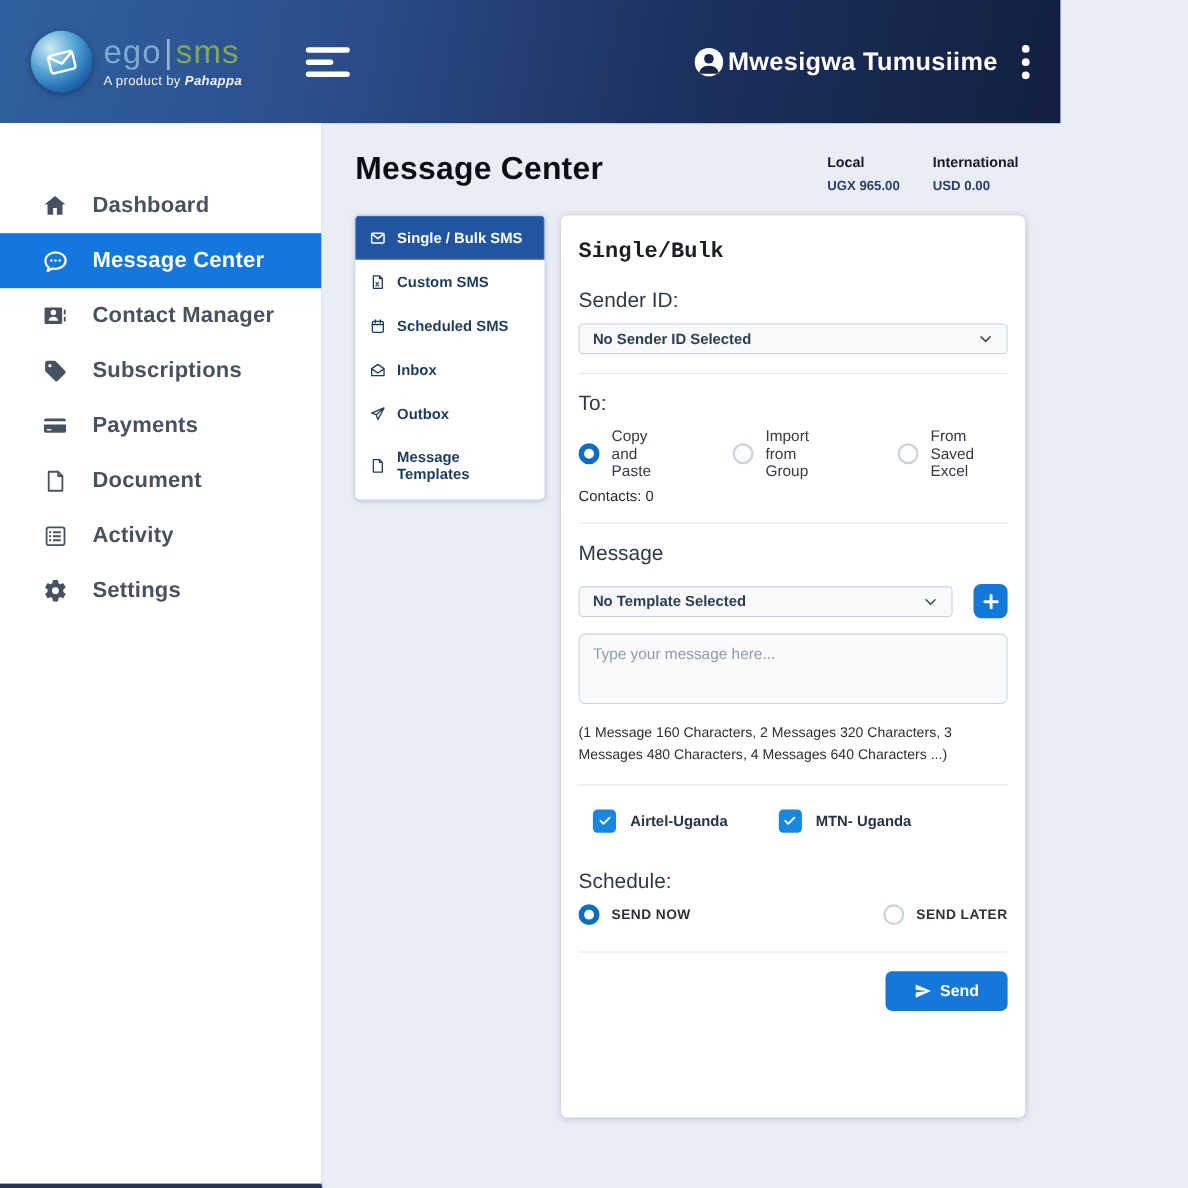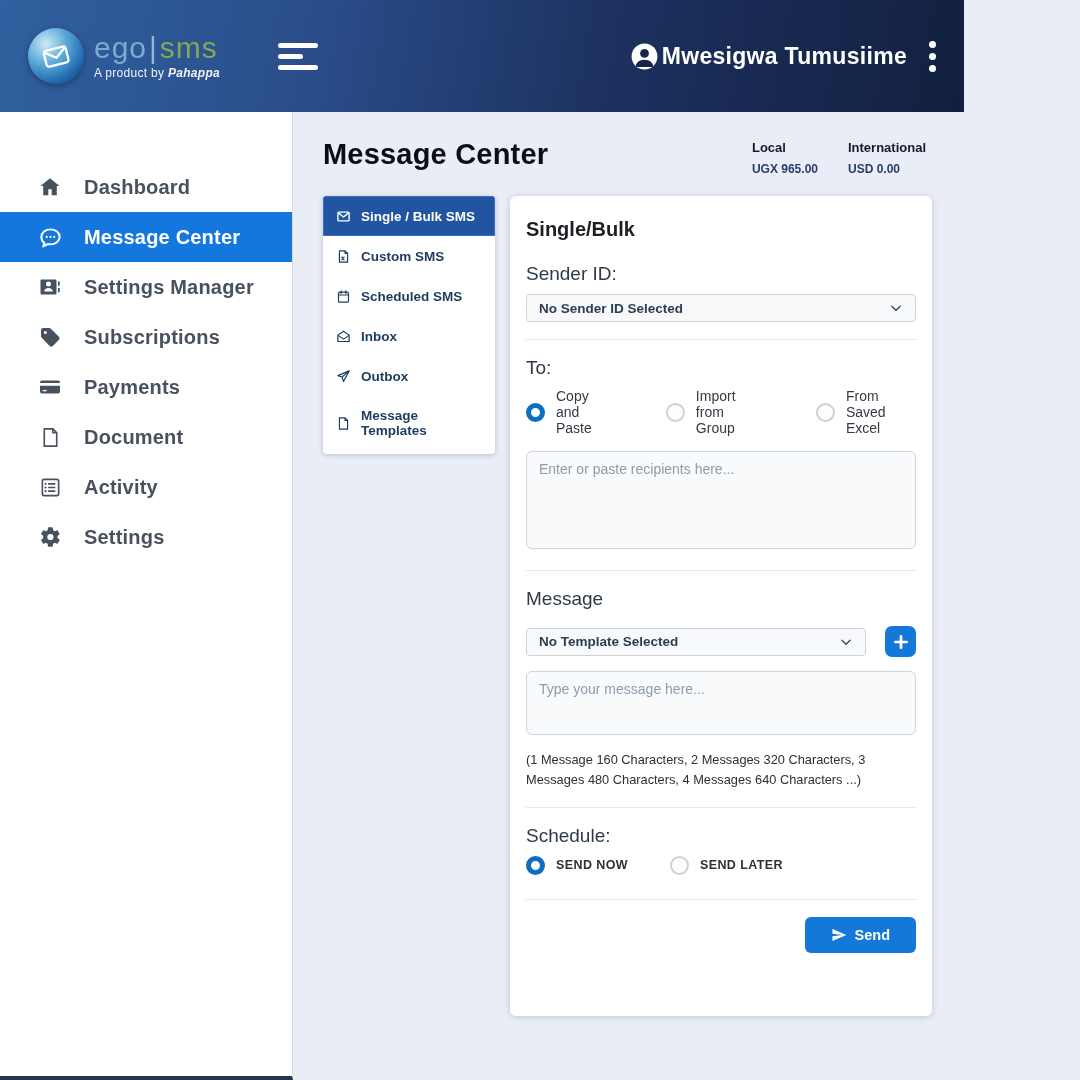--- a/index.html
+++ b/index.html
@@ -80,31 +80,31 @@
   }
   .subnav-item .ic { width:16px; height:16px; display:flex; align-items:center; justify-content:center; flex:0 0 16px; }
   .subnav-item.active { background:#2154a1; color:#fff; box-shadow:inset 0 0 0 1px #3e6fbe; }
 
   
   .card {
     flex:1; background:#fff; border-radius:6px;
     box-shadow:0 1px 6px rgba(40,55,90,.22);
     padding:18px 16px 55px; min-height:820px;
   }
-  .card h2 { font-size:20px; font-weight:600; color:#1b1e22; margin:4px 0 22px; }
+  .card h2 { font-size:20px; font-weight:600; color:#1b1e22; margin:4px 0 22px;font-family:Liberation Mono, monospace; }
   .flabel { font-size:19px; color:#2e3a47; margin-bottom:9px; }
   .select {
     height:28px; background:#f8f9fa; border:1px solid #c9d2dc; border-radius:4px;
     display:flex; align-items:center; justify-content:space-between;
     padding:0 12px; cursor:pointer;
   }
   .select .sel-text { font-size:13.5px; font-weight:700; color:#2b3e52; }
   .divider { border:none; border-top:1px solid #e5e8ee; margin:17px 0; }
 
-  .radio-row { display:flex; align-items:center; gap:50px; margin-top:4px; }
+  .radio-row { display:flex; align-items:center; gap:50px; margin-top:4px;justify-content:space-between; }
   .radio-opt { display:flex; align-items:center; gap:11px; cursor:pointer; }
   .radio-opt .dot { width:19px; height:19px; border-radius:50%; background:#fdfdfd; border:2px solid #ccd2d9; flex:0 0 19px; }
   .radio-opt.selected .dot { border:5.5px solid #0d6ec0; background:#fff; }
   .radio-opt .rlabel { font-size:14px; color:#333b44; }
   .radio-opt.caps .rlabel { font-size:12.5px; font-weight:600; letter-spacing:.4px; color:#2e3238; }
 
   textarea {
     width:100%; background:#f8fafb; border:1px solid #ccd6e0; border-radius:6px;
     padding:9px 12px; font-family:"Liberation Sans",sans-serif; font-size:14px; color:#2c3a48;
     resize:none; outline:none;
@@ -212,21 +212,21 @@
         <span>Message Center</span>
       </div>
       <div class="side-item">
         <span class="ic">
           <svg width="24" height="24" viewBox="0 0 24 24" fill="currentColor">
               <path d="M3.5 4.5h14a1 1 0 0 1 1 1v13a1 1 0 0 1-1 1h-14a1 1 0 0 1-1-1v-13a1 1 0 0 1 1-1zm7 7.1a2.5 2.5 0 1 0 0-5 2.5 2.5 0 0 0 0 5zm-4.3 4.9h8.6c0-2.3-1.9-3.6-4.3-3.6s-4.3 1.3-4.3 3.6z" fill-rule="evenodd"></path>
               <rect x="20" y="6.5" width="1.7" height="4.3"></rect>
               <rect x="20" y="13" width="1.7" height="4.3"></rect>
             </svg>
         </span>
-        <span>Settings Manager</span>
+        <span>Contact Manager</span>
       </div>
       <div class="side-item">
         <span class="ic">
           <svg width="24" height="24" viewBox="0 0 24 24" fill="currentColor">
               <path d="M11.3 3H5.2A2.2 2.2 0 0 0 3 5.2v6.1c0 .58.23 1.14.64 1.55l8.1 8.1a2.2 2.2 0 0 0 3.1 0l6.1-6.1a2.2 2.2 0 0 0 0-3.1l-8.1-8.1A2.2 2.2 0 0 0 11.3 3z"></path>
               <circle cx="7.4" cy="7.4" r="1.5" fill="#fff"></circle>
             </svg>
         </span>
         <span>Subscriptions</span>
       </div>
@@ -365,21 +365,21 @@
             <div class="radio-opt">
               <span class="dot"></span>
               <span class="rlabel">Import from Group</span>
             </div>
             <div class="radio-opt">
               <span class="dot"></span>
               <span class="rlabel">From Saved Excel</span>
             </div>
           </div>
 
-          <textarea class="ta-recipients" placeholder="Enter or paste recipients here..." style=""></textarea>
+          <div class="contacts">Contacts: 0</div>
 
           <hr class="divider">
 
           <div class="flabel">Message</div>
           <div class="template-row">
             <div class="select">
               <span class="sel-text">No Template Selected</span>
               <svg width="14" height="14" viewBox="0 0 24 24" fill="none" stroke="#3c4a59" stroke-width="2.4" stroke-linecap="round" stroke-linejoin="round">
                   <path d="M5 9l7 7 7-7"></path>
                 </svg>
@@ -389,20 +389,38 @@
                   <path d="M12 4.5v15M4.5 12h15"></path>
                 </svg>
             </button>
           </div>
 
           <textarea class="ta-message" placeholder="Type your message here..." style=""></textarea>
           <div class="char-info">(1 Message 160 Characters, 2 Messages 320 Characters, 3 Messages 480 Characters, 4 Messages 640 Characters ...)</div>
 
           <hr class="divider">
 
+          <div class="network-row">
+            <div class="check-opt">
+              <span class="checkbox">
+                <svg width="14" height="14" viewBox="0 0 24 24" fill="none" stroke="#fff" stroke-width="3" stroke-linecap="round" stroke-linejoin="round">
+                    <path d="M5 12.5l4.5 4.5L19 7.5"></path>
+                  </svg>
+              </span>
+              <span class="clabel">Airtel-Uganda</span>
+            </div>
+            <div class="check-opt">
+              <span class="checkbox">
+                <svg width="14" height="14" viewBox="0 0 24 24" fill="none" stroke="#fff" stroke-width="3" stroke-linecap="round" stroke-linejoin="round">
+                    <path d="M5 12.5l4.5 4.5L19 7.5"></path>
+                  </svg>
+              </span>
+              <span class="clabel">MTN- Uganda</span>
+            </div>
+          </div>
 
           <div class="flabel">Schedule:</div>
           <div class="radio-row" style="gap:42px;">
             <div class="radio-opt caps selected">
               <span class="dot"></span>
               <span class="rlabel">SEND NOW</span>
             </div>
             <div class="radio-opt caps">
               <span class="dot"></span>
               <span class="rlabel">SEND LATER</span>

